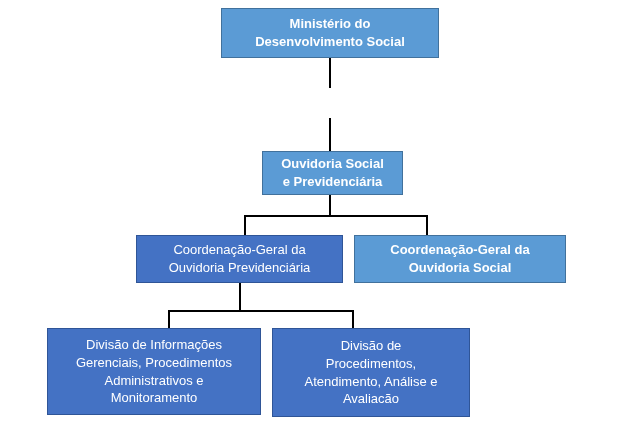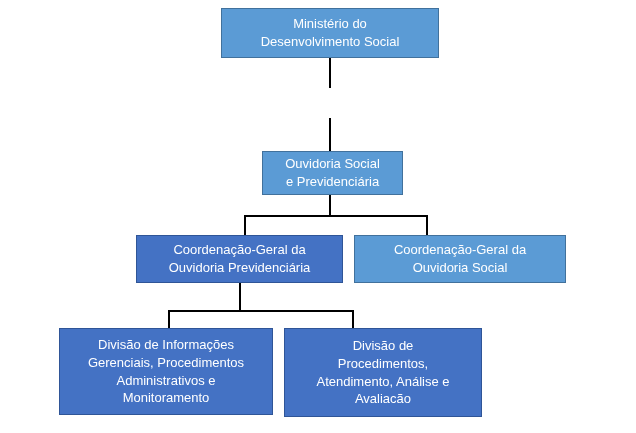--- a/index.html
+++ b/index.html
@@ -25,32 +25,33 @@
     text-align: center;
     white-space: pre-line;
     color: var(--text-color, #ffffff);
     font-size: 13px;
     line-height: 1.38;
     padding: 2px 4px;
   }
   .node.light {
     background: var(--light-fill, #5B9BD5);
     border: 1.5px solid var(--light-border, #41719C);
+    font-weight: bold;
   }
   .node.dark {
     background: var(--dark-fill, #4472C4);
     border: 1.5px solid var(--dark-border, #2F5597);
   }
   #n-ministerio   { left: 221px; top: 8px;   width: 218px; height: 50px; }
   #n-secretaria   { left: 248px; top: 88px;  width: 165px; height: 30px; }
   #n-ouvidoria    { left: 262px; top: 151px; width: 141px; height: 44px; }
   #n-cg-prev      { left: 136px; top: 235px; width: 207px; height: 48px; }
   #n-cg-social    { left: 354px; top: 235px; width: 212px; height: 48px; }
-  #n-div-inf      { left: 59px;  top: 328px; width: 214px; height: 87px; }
-  #n-div-proc     { left: 284px; top: 328px; width: 198px; height: 89px; }
+  #n-div-inf      { left: 47px;  top: 328px; width: 214px; height: 87px; }
+  #n-div-proc     { left: 272px; top: 328px; width: 198px; height: 89px; }
 </style>
 </head>
 <body>
 
 <div class="canvas">
 
   <svg class="connectors" viewBox="0 0 636 433" xmlns="http://www.w3.org/2000/svg">
     <path d="M330 58 V88" stroke="#000000" stroke-width="2" fill="none"></path>
     <path d="M330 118 V151" stroke="#000000" stroke-width="2" fill="none"></path>
     <path d="M330 195 V216" stroke="#000000" stroke-width="2" fill="none"></path>

